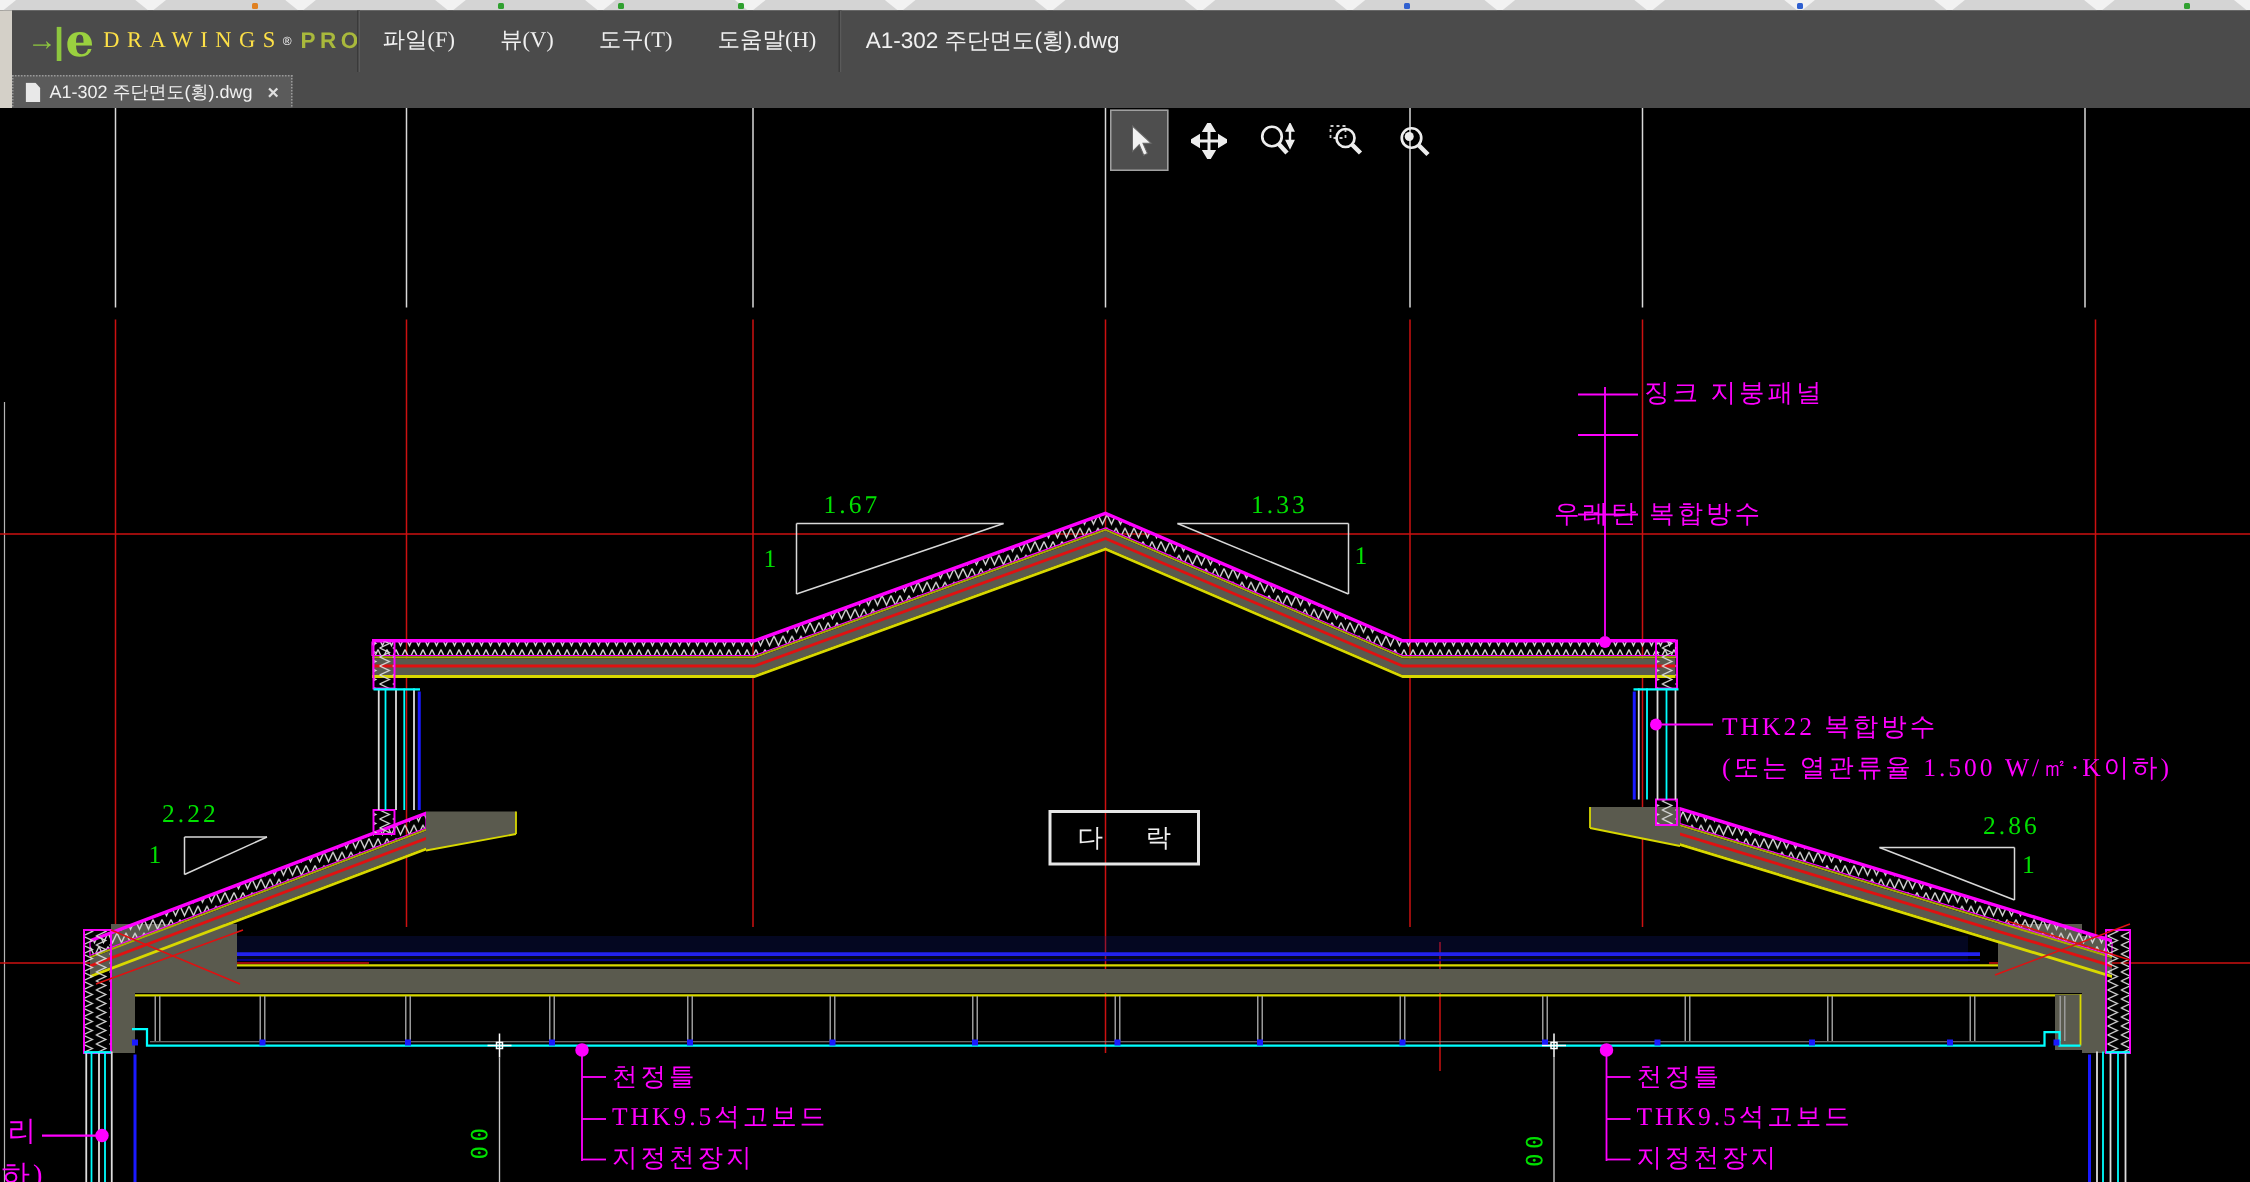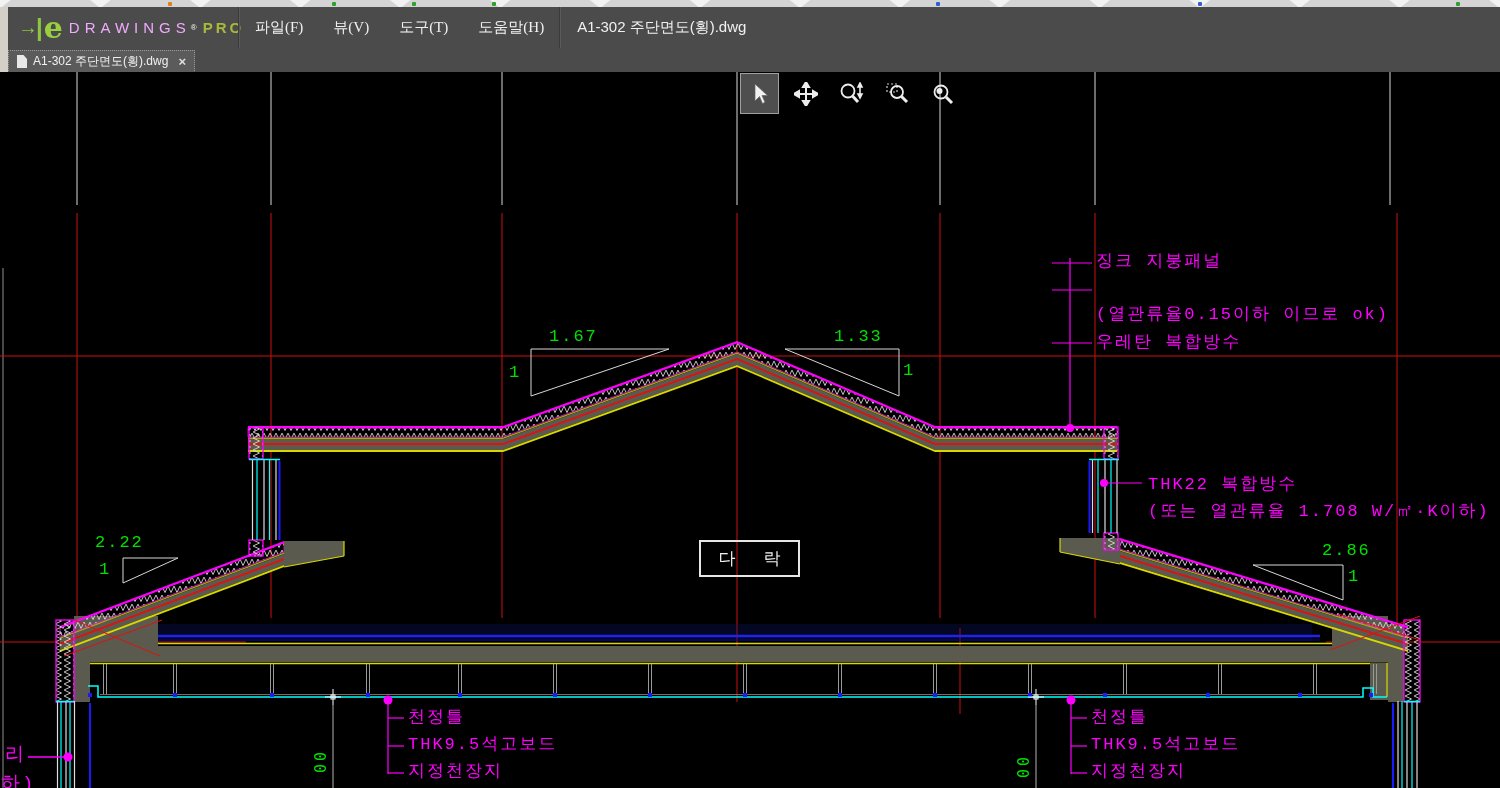--- a/index.html
+++ b/index.html
@@ -14,21 +14,21 @@
   #topstrip .dot{position:absolute;top:2px;width:4px;height:4px;border-radius:1px;}
 
   
   #menubar{position:absolute;left:8px;top:7px;width:1492px;height:41px;background:#4b4b4b;
     display:flex;align-items:center;color:#f0f0f0;}
   #logo{display:flex;align-items:center;width:230px;padding-left:10px;box-sizing:border-box;}
   #logo .arrow{color:#8dc63f;font-size:20px;font-weight:bold;letter-spacing:-2px;}
   #logo .bar{color:#8dc63f;font-size:24px;font-weight:bold;margin:0 1px 0 0;}
   #logo .e{color:#9ad03f;font-size:30px;font-weight:bold;line-height:1;margin-right:6px;
     font-family:"DejaVu Serif",serif;}
-  #logo .word{color:#f0abfc;font-size:15px;letter-spacing:5px;}
+  #logo .word{color:#fde047;font-size:15px;letter-spacing:5px;font-family:Liberation Serif, serif;}
   #logo .reg{color:#fafafa;font-size:8px;vertical-align:top;}
   #logo .pro{color:#a9b93c;font-size:15px;letter-spacing:3px;margin-left:6px;font-weight:bold;}
   .vsep{width:1px;height:41px;background:#3a3a3a;border-right:1px solid #5a5a5a;}
   .menuitem{padding:0 15px;font-size:15px;height:41px;line-height:41px;cursor:default;font-family:Liberation Serif, serif;}
   #doctitle{padding:0 16px;font-size:15px;}
 
   
   #tabbar{position:absolute;left:8px;top:48px;width:1492px;height:24px;background:#4b4b4b;}
   #tab{position:absolute;left:0;top:2px;height:21px;background:#5b5b5b;
     border:1px dotted #9a9a9a;display:flex;align-items:center;padding:0 8px;color:#f0f0f0;
@@ -42,21 +42,21 @@
   #canvas{position:absolute;left:0;top:0;width:1500px;height:788px;}
   #cadsvg{position:absolute;left:0;top:0;}
 
   
   #drawtools{position:absolute;left:740px;top:73px;display:flex;gap:7px;align-items:center;}
   .tbtn{width:37px;height:39px;display:flex;align-items:center;justify-content:center;
     background:transparent;border:1px solid transparent;}
   .tbtn.sel{background:#4e4e4e;border:1px solid #a0a0a0;}
 
   
-  .lbl{position:absolute;font-family:Liberation Mono, monospace;
+  .lbl{position:absolute;font-family:Liberation Serif, serif;
     white-space:pre;line-height:1.1;}
   .mg{color:#ff00ff;font-size:17px;letter-spacing:2px;}
   .gr{color:#00e000;font-size:17px;letter-spacing:2px;}
   #roombox{position:absolute;left:699px;top:540px;width:97px;height:33px;
     border:2px solid #e6e6e6;display:flex;align-items:center;justify-content:center;
     color:#f0f0f0;font-size:17px;letter-spacing:9px;text-indent:9px;
     font-family:"DejaVu Sans Mono",monospace;background:transparent;}
   .zeros{color:#00e000;font-size:15px;letter-spacing:3px;transform:rotate(90deg);
     transform-origin:0 0;font-family:"DejaVu Sans Mono",monospace;}
 </style>
@@ -355,31 +355,30 @@
         </svg>
       </div>
     </div>
 
     <div id="roombox">다 락</div>
 
     <span class="lbl gr" style="left:549px;top:328px">1.67</span>
     <span class="lbl gr" style="left:509px;top:364px">1</span>
     <span class="lbl gr" style="left:834px;top:328px">1.33</span>
     <span class="lbl gr" style="left:903px;top:362px">1</span>
-    <span class="lbl gr" style="left:95px;top:534px">2.22</span>
+    <span class="lbl gr" style="left:108px;top:534px">2.22</span>
     <span class="lbl gr" style="left:99px;top:561px">1</span>
     <span class="lbl gr" style="left:1322px;top:542px">2.86</span>
     <span class="lbl gr" style="left:1348px;top:568px">1</span>
 
     <span class="lbl mg" style="left:1096px;top:253px">징크 지붕패널</span>
-    <span class="lbl mg" style="left:1096px;top:306px">(열관류율0.15이하 이므로 ok)</span>
-    <span class="lbl mg" style="left:1096px;top:334px">우레탄 복합방수</span>
+    <span class="lbl mg" style="left:1036px;top:334px">우레탄 복합방수</span>
 
     <span class="lbl mg" style="left:1148px;top:476px">THK22 복합방수</span>
-    <span class="lbl mg" style="left:1148px;top:503px">(또는 열관류율 1.708 W/㎡·K이하)</span>
+    <span class="lbl mg" style="left:1148px;top:503px">(또는 열관류율 1.500 W/㎡·K이하)</span>
 
     <span class="lbl mg" style="left:408px;top:709px">천정틀</span>
     <span class="lbl mg" style="left:408px;top:736px">THK9.5석고보드</span>
     <span class="lbl mg" style="left:408px;top:763px">지정천장지</span>
 
     <span class="lbl mg" style="left:1091px;top:709px">천정틀</span>
     <span class="lbl mg" style="left:1091px;top:736px">THK9.5석고보드</span>
     <span class="lbl mg" style="left:1091px;top:763px">지정천장지</span>
 
     <span class="lbl mg" style="left:5px;top:745px;font-size:19px">리</span>

